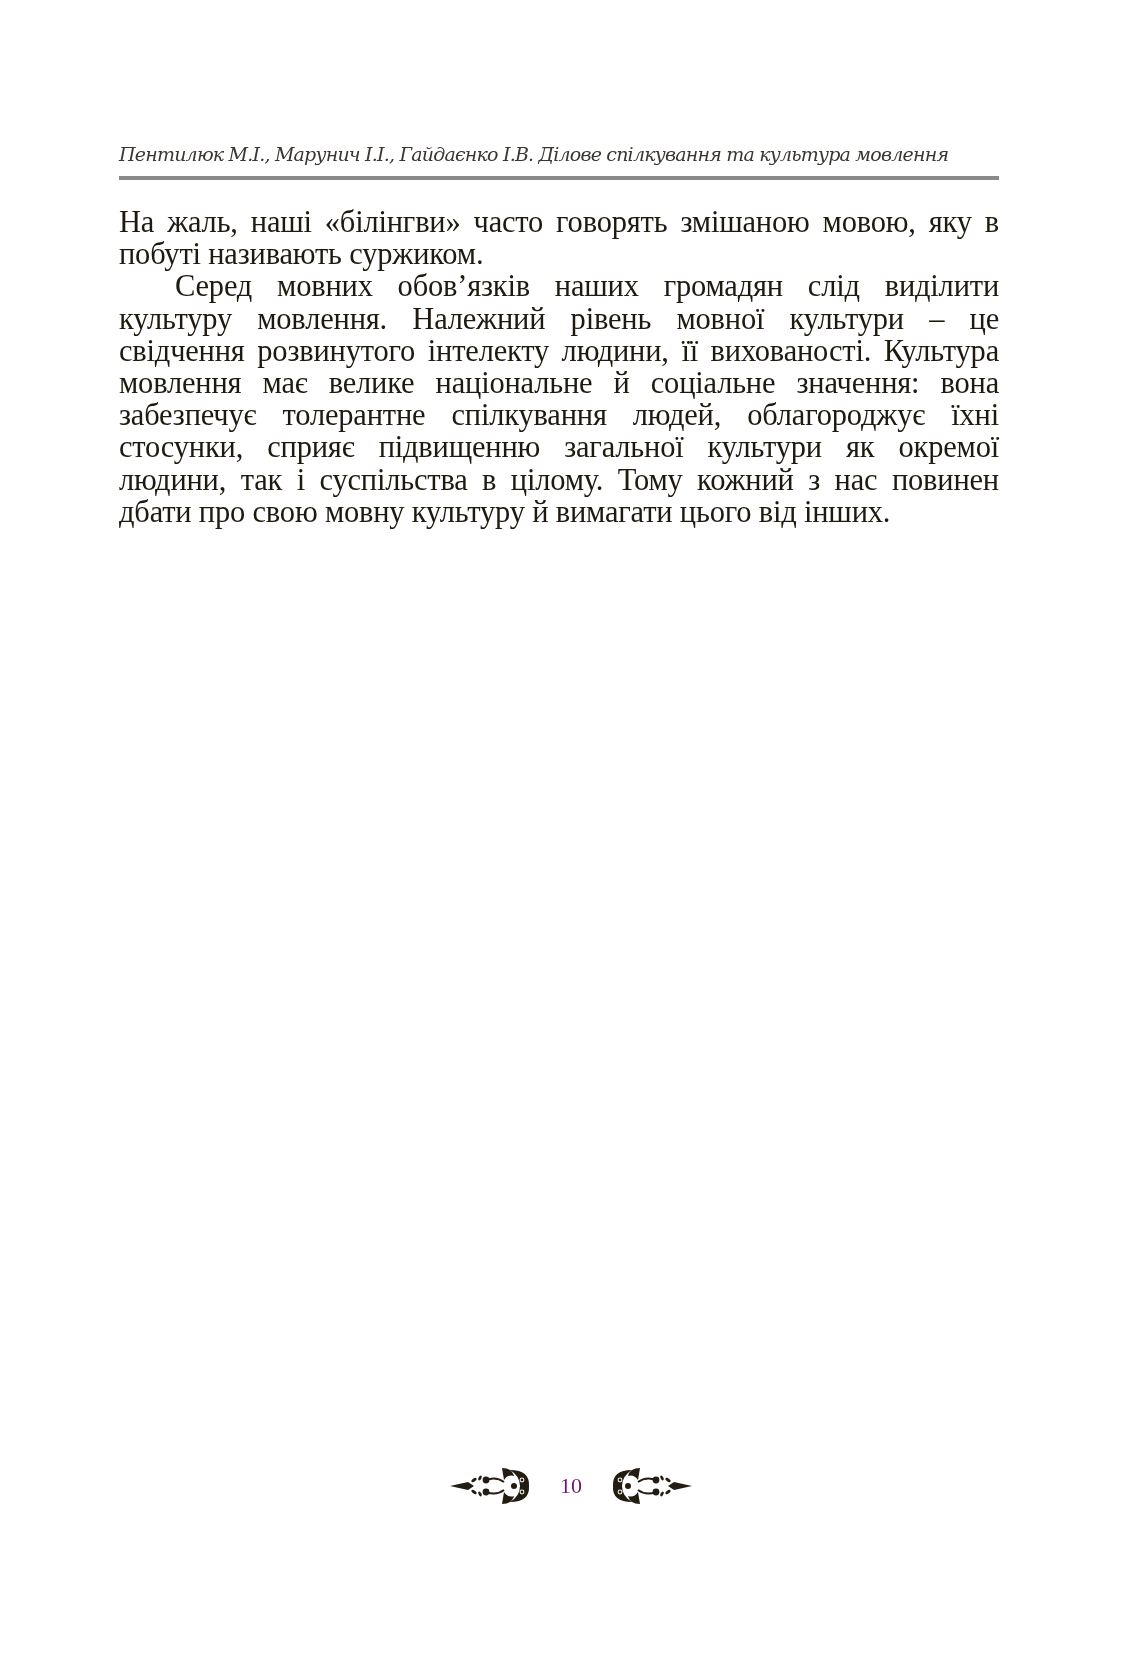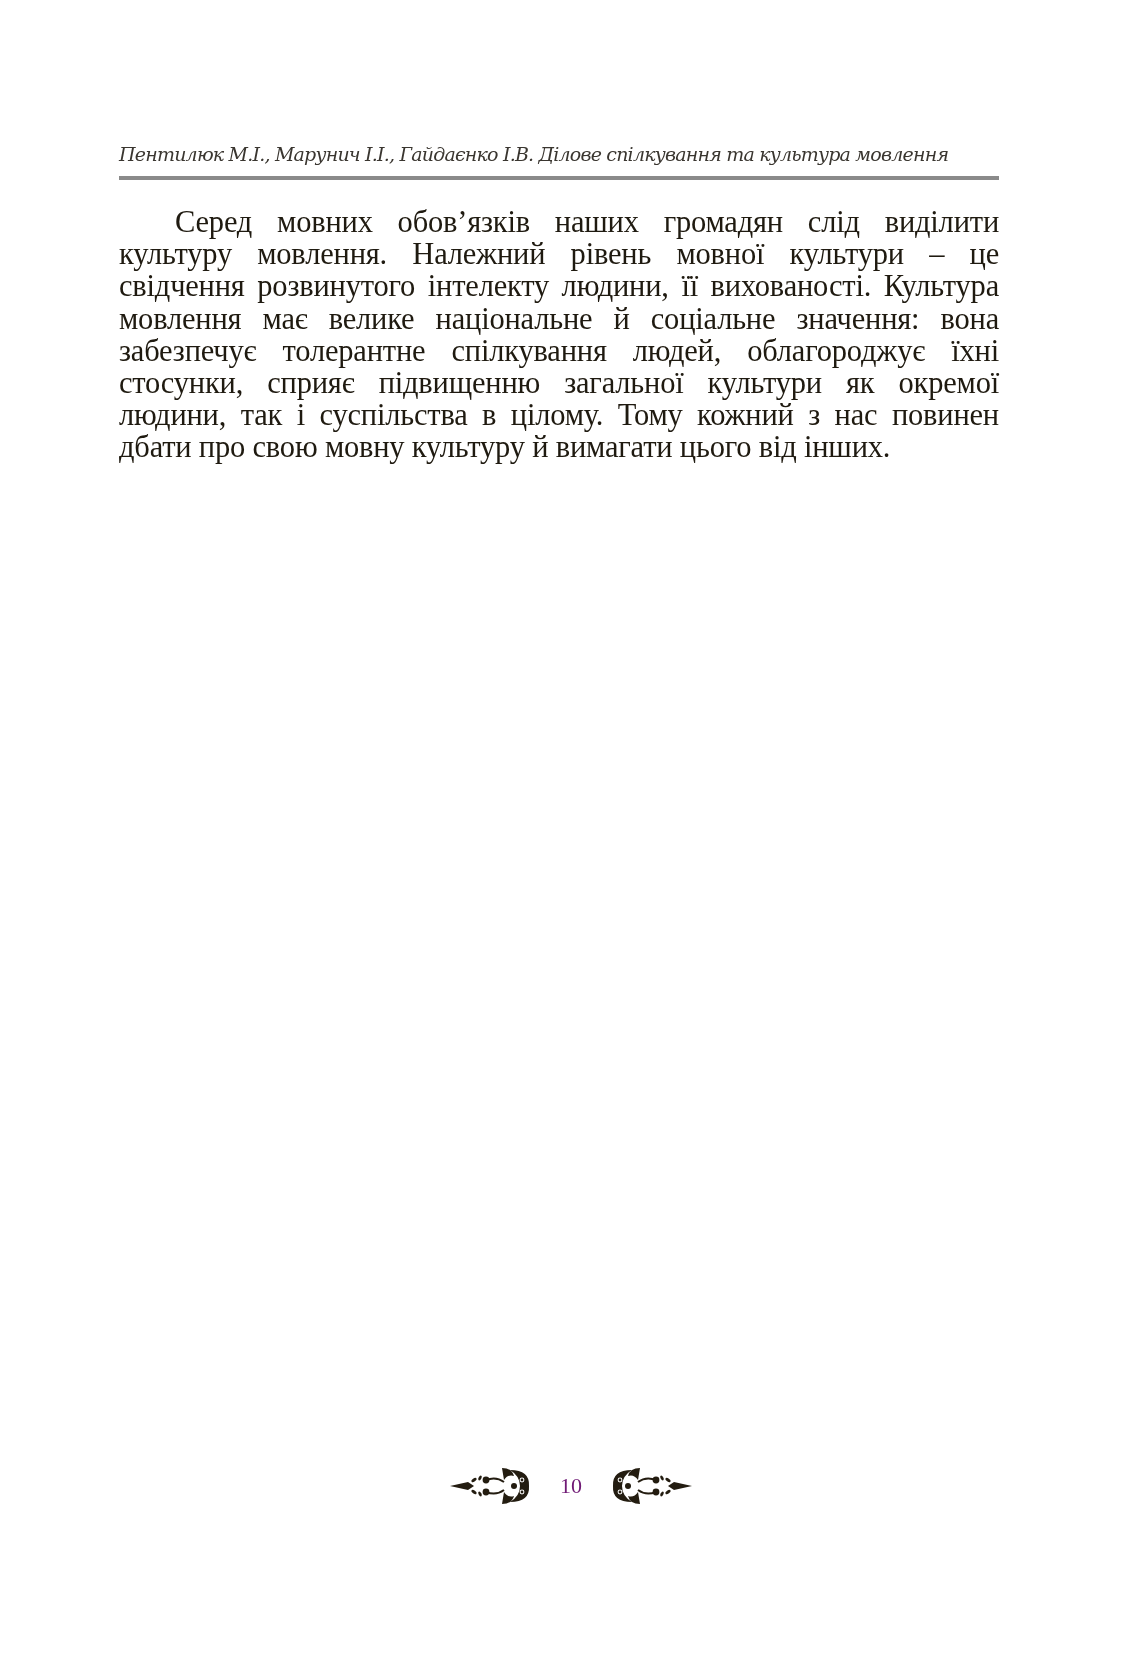--- a/index.html
+++ b/index.html
@@ -82,20 +82,21 @@
   </style>
 </head>
 <body>
 
 <div class="page">
 
   <div class="running-header">Пентилюк М.І., Марунич І.І., Гайдаєнко І.В. Ділове спілкування та культура мовлення</div>
   <div class="header-rule"></div>
 
   <div class="body-text">
+    <p>На жаль, наші «білінгви» часто говорять змішаною мовою, яку в побуті називають суржиком.</p>
     <p class="indent">Серед мовних обов’язків наших громадян слід виділити культуру мовлення. Належний рівень мовної культури – це свідчення розвинутого інтелекту людини, її вихованості. Культура мовлення має велике національне й соціальне значення: вона забезпечує толерантне спілкування людей, облагороджує їхні стосунки, сприяє підвищенню загальної культури як окремої людини, так і суспільства в цілому. Тому кожний з нас повинен дбати про свою мовну культуру й вимагати цього від інших.</p>
   </div>
 
   <div class="footer">
     <span class="ornament">
       <svg width="80" height="40" viewBox="0 0 80 40">
         <g fill="#231c10">
 
           <path d="M0 20 L18 16 L24 20 L18 24 Z"></path>
 

